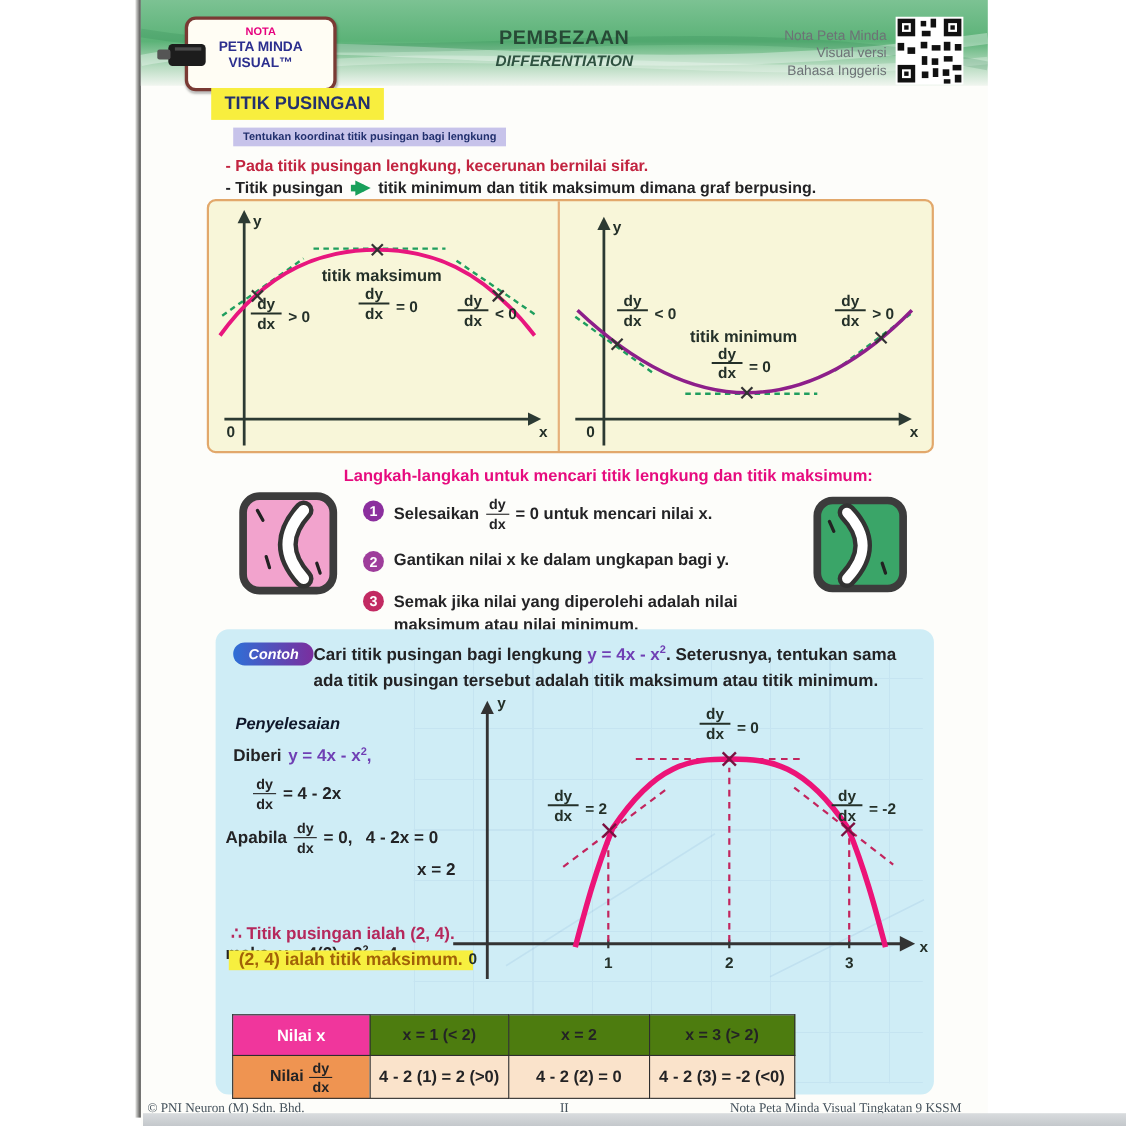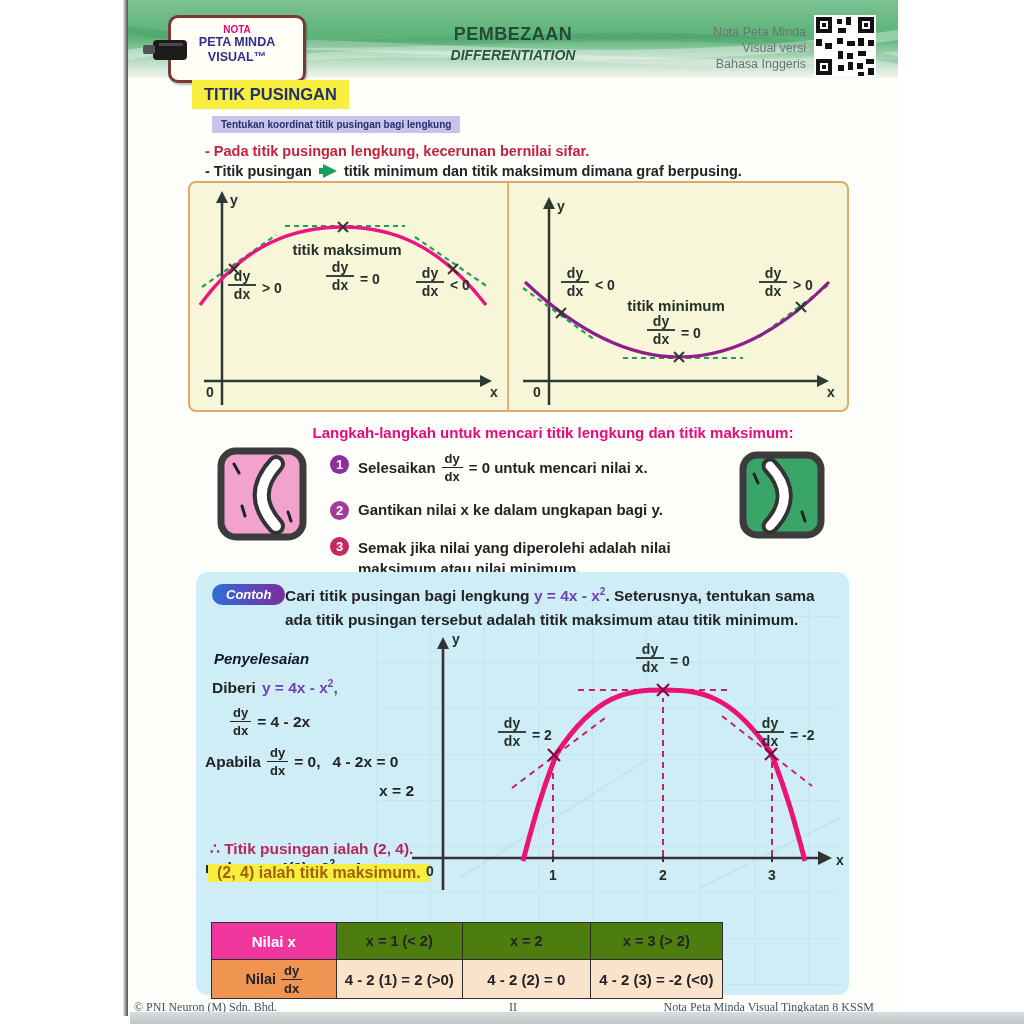--- a/index.html
+++ b/index.html
@@ -395,17 +395,17 @@
       <td class="td-cream">4 - 2 (1) = 2 (&gt;0)</td>
       <td class="td-cream">4 - 2 (2) = 0</td>
       <td class="td-cream">4 - 2 (3) = -2 (&lt;0)</td>
     </tr>
   </tbody>
     </table>
 
   <div class="footer">
     <span class="f-left">© PNI Neuron (M) Sdn. Bhd.</span>
     <span class="f-center">II</span>
-    <span class="f-right">Nota Peta Minda Visual Tingkatan 8 KSSM</span>
+    <span class="f-right">Nota Peta Minda Visual Tingkatan 9 KSSM</span>
   </div>
 
 </div>
 <div class="bottom-bar"></div>
 
 </body></html>

